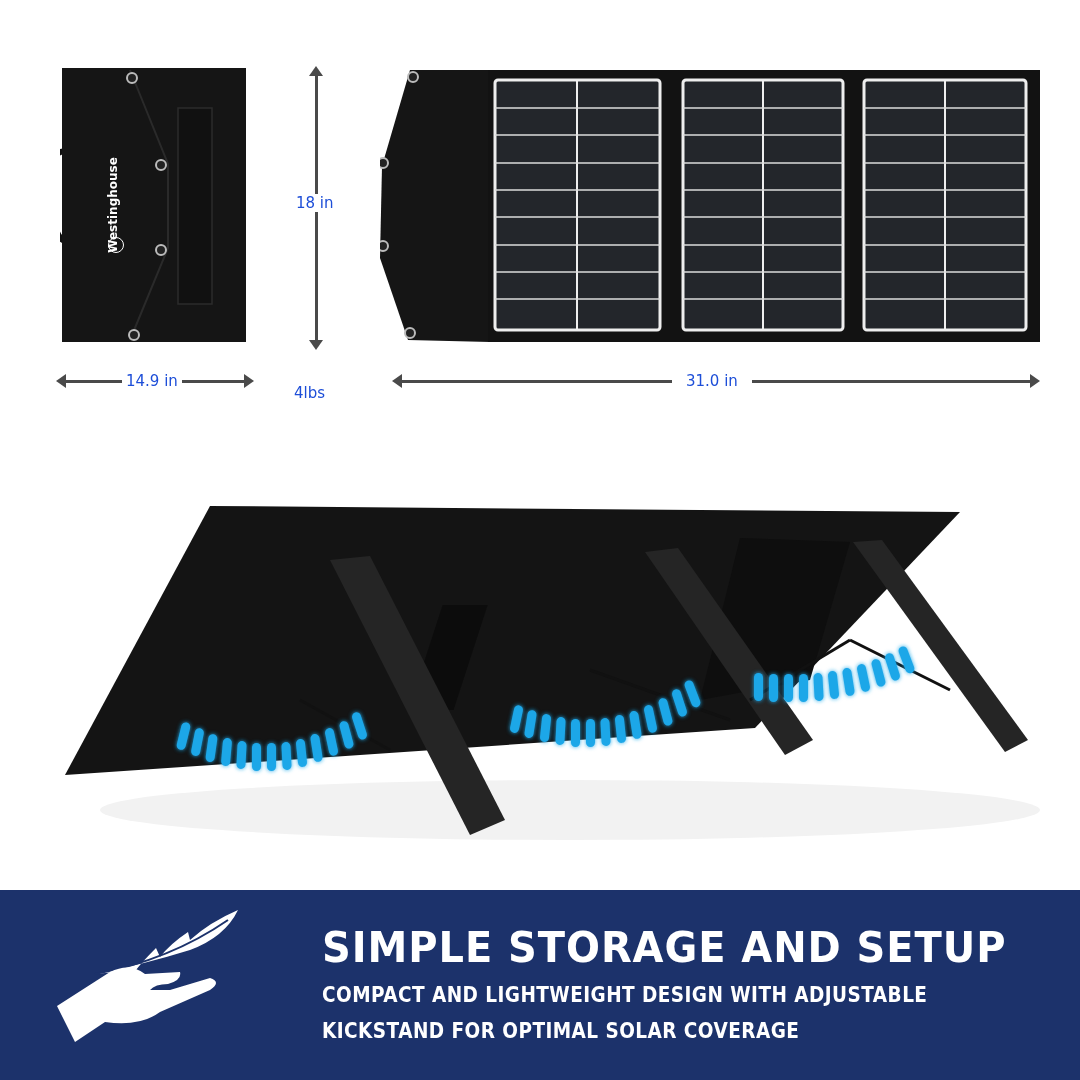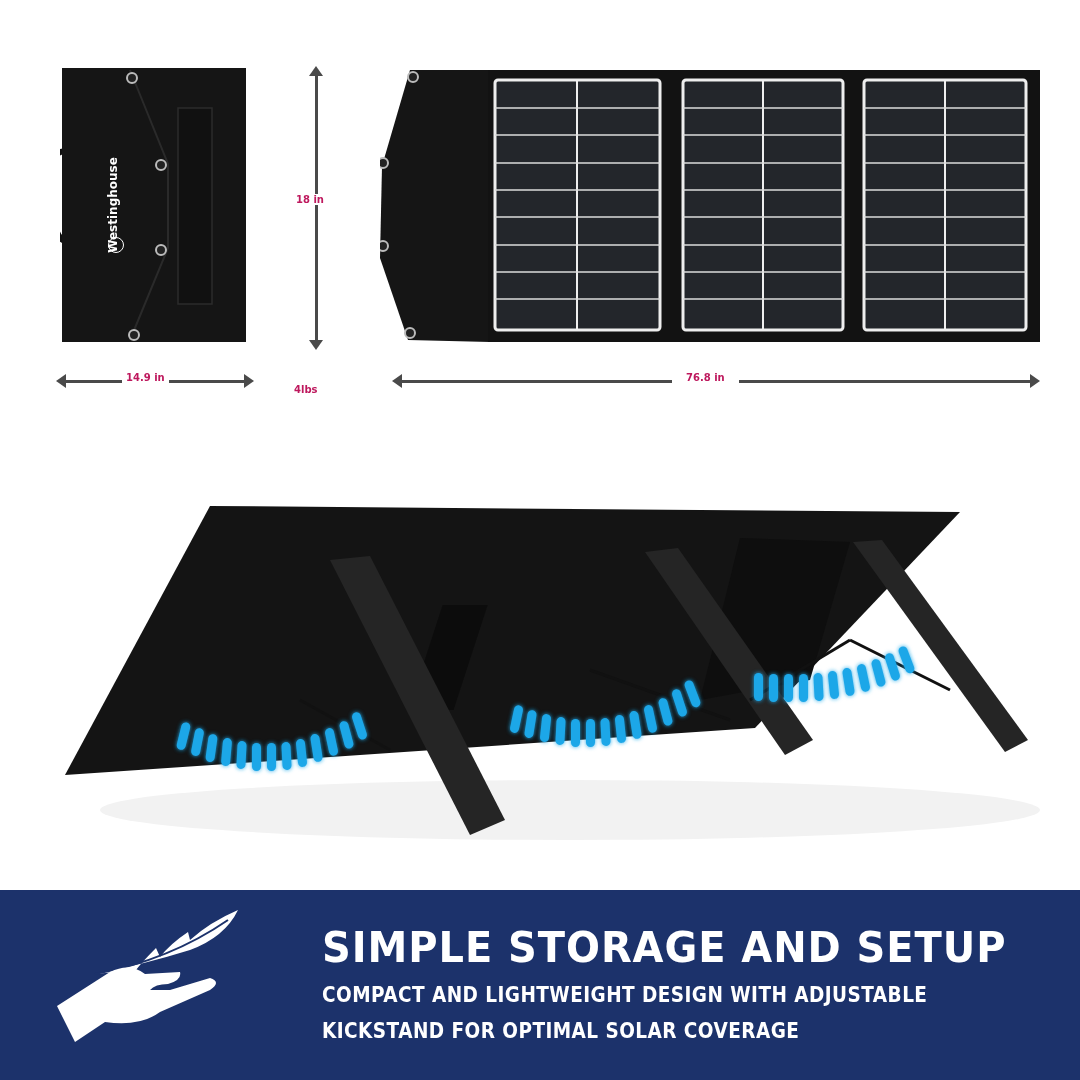--- a/index.html
+++ b/index.html
@@ -1,18 +1,18 @@
 <!DOCTYPE html>
 <html><head>
 <meta charset="utf-8">
 <style>
   html, body { margin:0; padding:0; }
   body { width:1080px; height:1080px; background:#ffffff; position:relative; overflow:hidden; font-family:"Liberation Sans", sans-serif; }
   .abs { position:absolute; }
-  .dim-label { position:absolute; color:#be185d; font-weight:bold; font-size:10px; font-family:"DejaVu Sans", sans-serif; background:#fff; padding:0 4px; }
+  .dim-label { position:absolute; color:#1d4ed8; font-weight:normal; font-size:15px; font-family:"DejaVu Sans", sans-serif; background:#fff; padding:0 4px; }
   .hline { position:absolute; height:3px; background:#4a4a4a; }
   .vline { position:absolute; width:3px; background:#4a4a4a; }
   .banner { position:absolute; left:0; top:890px; width:1080px; height:190px; background:#1c326b; }
   .banner-title { position:absolute; left:322px; top:922px; color:#fff; font-weight:bold; font-size:43px; letter-spacing:1px; font-family:"DejaVu Sans", sans-serif; white-space:nowrap; transform:scaleX(0.93); transform-origin:left top; }
   .banner-sub { position:absolute; left:322px; color:#fff; font-weight:bold; font-size:21px; font-family:"DejaVu Sans", sans-serif; white-space:nowrap; transform:scaleX(0.88); transform-origin:left top; letter-spacing:0.5px; }
 </style>
 </head>
 <body>
 
 <div class="abs" style="left:60px;top:68px;width:186px;height:274px;">
@@ -95,21 +95,21 @@
         <line x1="484" y1="204" x2="646" y2="204"></line>
           <line x1="484" y1="231" x2="646" y2="231"></line>
       </g>
     </g>
   </svg>
 </div>
 
 <div class="hline" style="left:398px;top:380px;width:634px;"></div>
 <div class="abs" style="left:392px;top:374px;width:0;height:0;border-top:7px solid transparent;border-bottom:7px solid transparent;border-right:10px solid #4a4a4a;"></div>
 <div class="abs" style="left:1030px;top:374px;width:0;height:0;border-top:7px solid transparent;border-bottom:7px solid transparent;border-left:10px solid #4a4a4a;"></div>
-<div class="dim-label" style="left:672px;top:372px;padding:0 14px;">76.8 in</div>
+<div class="dim-label" style="left:672px;top:372px;padding:0 14px;">31.0 in</div>
 
 <div class="abs" style="left:50px;top:490px;width:1000px;height:360px;">
   <svg width="1000" height="360" viewBox="0 0 1000 360">
     <defs>
       <filter id="glow" x="-50%" y="-50%" width="200%" height="200%">
         <feGaussianBlur stdDeviation="2" result="b"></feGaussianBlur>
         <feMerge>
             <feMergeNode in="b"></feMergeNode>
             <feMergeNode in="SourceGraphic"></feMergeNode>
           </feMerge>

